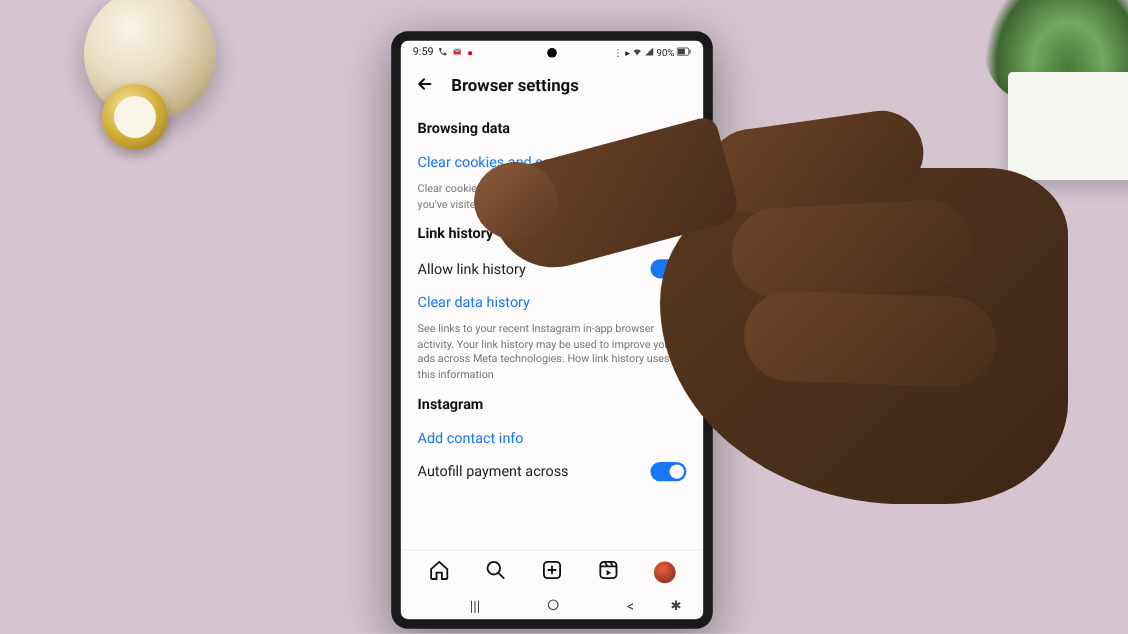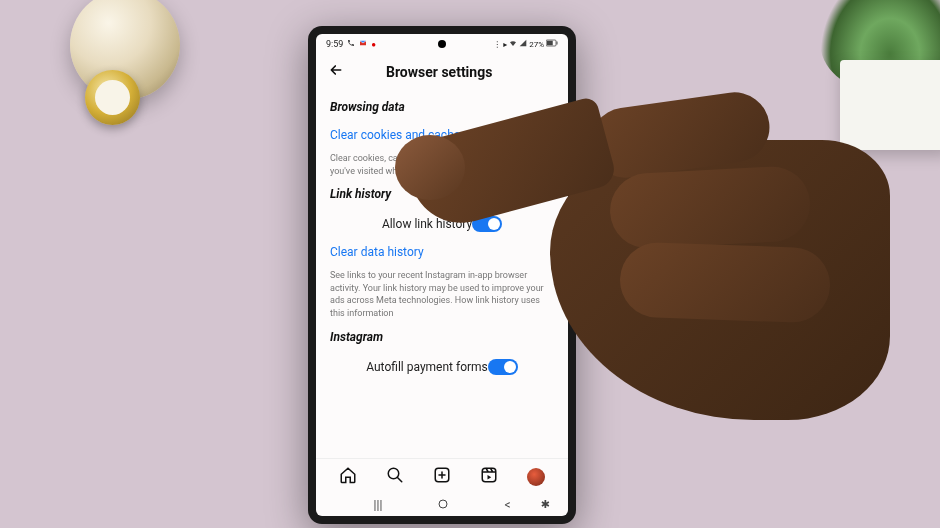--- a/index.html
+++ b/index.html
@@ -66,21 +66,21 @@
       top: 90px;
       left: 40px;
       width: 110px;
       height: 90px;
       background: #f5f5f0;
       border-radius: 4px;
       box-shadow: 0 6px 15px rgba(0,0,0,0.2);
     }
     .phone {
       position: absolute;
-      left: 308px;
+      left: 326px;
       top: 26px;
       width: 268px;
       height: 498px;
       background: #1a1a1a;
       border-radius: 14px;
       padding: 8px;
       box-shadow: 0 10px 40px rgba(0,0,0,0.4);
     }
     .screen {
       width: 100%;
@@ -115,49 +115,48 @@
     .status-left { display: flex; align-items: center; gap: 4px; }
     .status-right { display: flex; align-items: center; gap: 2px; font-size: 8px; }
     .status-icon { width: 8px; height: 8px; display: inline-block; }
     .header {
       display: flex;
       align-items: center;
       padding: 8px 12px;
       gap: 14px;
     }
     .back-arrow { width: 16px; height: 16px; }
-    .header-title { font-size: 14px; font-weight: 700; color: #111; margin-left: 28px; }
+    .header-title { font-size: 14px; font-weight: 700; color: #111; }
     .content {
       flex: 1;
       overflow: hidden;
       padding: 0 14px;
     }
     .section-header {
       font-size: 12px;
       font-weight: 700;
       color: #111;
       margin-top: 10px;
       margin-bottom: 8px;
-      font-style: italic;
     }
     .link-item {
       font-size: 12px;
       color: #1877f2;
       padding: 6px 0;
       cursor: pointer;
     }
     .description {
       font-size: 9px;
       color: #777;
       line-height: 1.4;
       margin: 4px 0 10px 0;
     }
     .toggle-row {
       display: flex;
-      justify-content: center;
+      justify-content: space-between;
       align-items: center;
       padding: 7px 0;
     }
     .toggle-label { font-size: 12px; color: #222; }
     .toggle {
       width: 30px;
       height: 16px;
       background: #1877f2;
       border-radius: 10px;
       position: relative;
@@ -279,21 +278,21 @@
         <span>
           <svg class="status-icon" viewBox="0 0 24 24">
               <path fill="#444" d="M12 21l9-11c-5-4-13-4-18 0z"></path>
             </svg>
         </span>
         <span>
           <svg class="status-icon" viewBox="0 0 24 24">
               <path fill="#444" d="M2 22h20V2z"></path>
             </svg>
         </span>
-        <span>27%</span>
+        <span>90%</span>
         <span>
           <svg width="12" height="8" viewBox="0 0 24 12">
               <rect x="0" y="0" width="20" height="12" rx="2" fill="none" stroke="#444" stroke-width="1.5"></rect>
               <rect x="1.5" y="1.5" width="12" height="9" fill="#444"></rect>
               <rect x="21" y="3" width="2" height="6" fill="#444"></rect>
             </svg>
         </span>
       </div>
     </div>
 
@@ -314,22 +313,23 @@
 
       <div class="section-header">Link history</div>
       <div class="toggle-row">
         <span class="toggle-label">Allow link history</span>
         <span class="toggle"></span>
       </div>
       <div class="link-item">Clear data history</div>
       <div class="description">See links to your recent Instagram in-app browser activity. Your link history may be used to improve your ads across Meta technologies. How link history uses this information</div>
 
       <div class="section-header">Instagram</div>
+      <div class="link-item">Add contact info</div>
       <div class="toggle-row">
-        <span class="toggle-label">Autofill payment forms</span>
+        <span class="toggle-label">Autofill payment across</span>
         <span class="toggle"></span>
       </div>
 
     </div>
 
     <div class="bottom-nav">
       <span>
         <svg class="nav-icon" viewBox="0 0 24 24">
             <path fill="none" stroke="#111" stroke-width="2" d="M3 11l9-8 9 8v10a1 1 0 01-1 1h-5v-7h-6v7H4a1 1 0 01-1-1z"></path>
           </svg>

